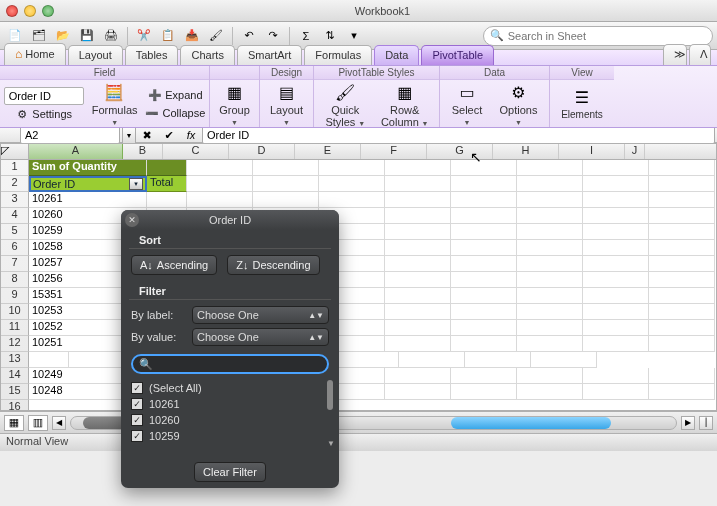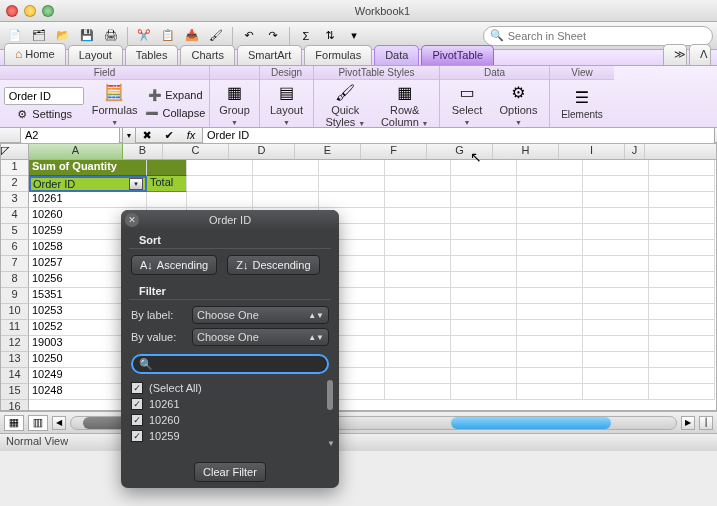--- a/index.html
+++ b/index.html
@@ -406,33 +406,32 @@
           <div class="cell "></div>
           <div class="cell "></div>
           <div class="cell "></div>
           <div class="cell "></div>
           <div class="cell "></div>
           <div class="cell "></div>
           <div class="cell "></div>
           <div class="cell "></div>
         </div>
         <div class="row">
-          <div class="cell A">19003</div>
-          <div class="cell B"></div>
-          <div class="cell "></div>
-          <div class="cell "></div>
-          <div class="cell "></div>
-          <div class="cell "></div>
-          <div class="cell "></div>
-          <div class="cell "></div>
-          <div class="cell "></div>
-          <div class="cell "></div>
-        </div>
-        <div class="row">
-          <div class="cell A">10250</div>
+          <div class="cell A">10251</div>
+          <div class="cell B"></div>
+          <div class="cell "></div>
+          <div class="cell "></div>
+          <div class="cell "></div>
+          <div class="cell "></div>
+          <div class="cell "></div>
+          <div class="cell "></div>
+          <div class="cell "></div>
+          <div class="cell "></div>
+        </div>
+        <div class="row">
           <div class="cell B"></div>
           <div class="cell "></div>
           <div class="cell "></div>
           <div class="cell "></div>
           <div class="cell "></div>
           <div class="cell "></div>
           <div class="cell "></div>
           <div class="cell "></div>
           <div class="cell "></div>
         </div>

